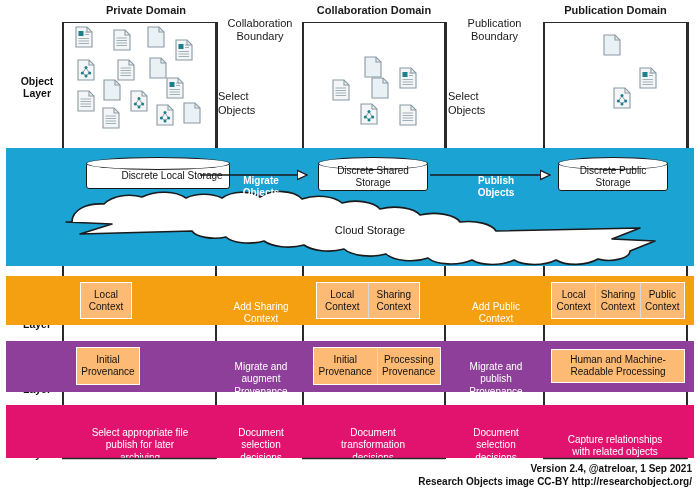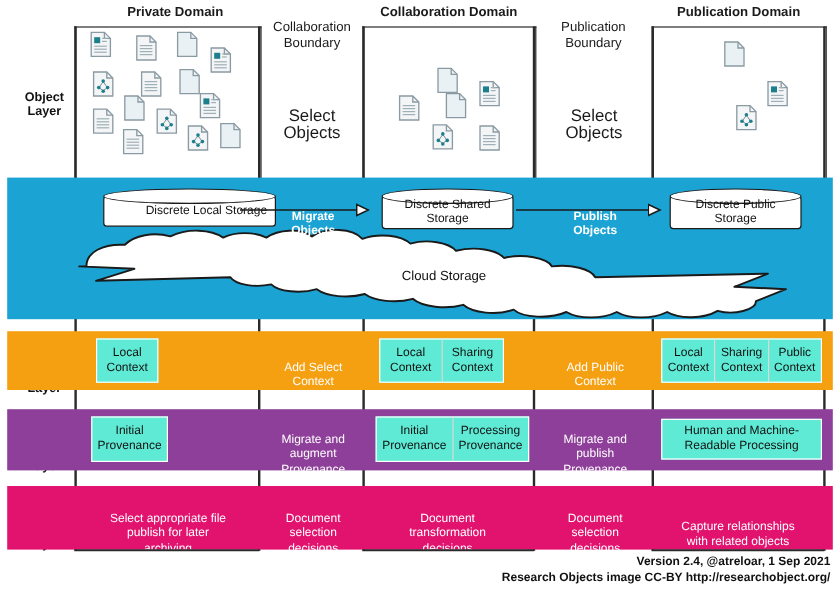--- a/index.html
+++ b/index.html
@@ -47,21 +47,21 @@
     text-align:center;
     font-weight:bold;
     font-size:10.5px;
     line-height:12.5px;
     color:#111;
   }
 
   
   .card{
     position:absolute;
-    background:#5eead4;
+    background:#fdba74;
     border:1px solid #ffffff;
     display:flex;
     align-items:stretch;
     box-sizing:border-box;
   }
   .card-cell{
     flex:1 1 0;
     display:flex;
     align-items:center;
     justify-content:center;
@@ -91,22 +91,22 @@
     position:absolute;
     text-align:center;
     font-size:10px;
     line-height:12.5px;
     color:#ffffff;
   }
 
   
   .sel-text{
     position:absolute;
-    text-align:center;
-    font-size:14px;
+    text-align:left;
+    font-size:11px;
     line-height:14px;
     color:#1a1a1a;
   }
 
   
   .cyl{
     position:absolute;
     background:#ffffff;
     border:1.4px solid #1a1a1a;
     border-radius:3px;
@@ -391,21 +391,21 @@
     </div>
     <div class="card-cell">
       <span>Sharing Context</span>
     </div>
     <div class="card-cell">
       <span>Public Context</span>
     </div>
   </div>
 
   <div class="trans onorange" style="left:219px;top:288px;width:84px;white-space:pre-line;font-weight:normal;">
-    <span>Add Select
+    <span>Add Sharing
 Context</span>
   </div>
   <div class="trans onorange" style="left:449px;top:288px;width:94px;white-space:pre-line;font-weight:normal;">
     <span>Add Public
 Context</span>
   </div>
 
   <div class="abs" style="left:6px;top:341px;width:688px;height:51px;background:#8e3f99;"></div>
 
   <div class="card" style="left:76px;top:347px;width:64px;height:38px;">

